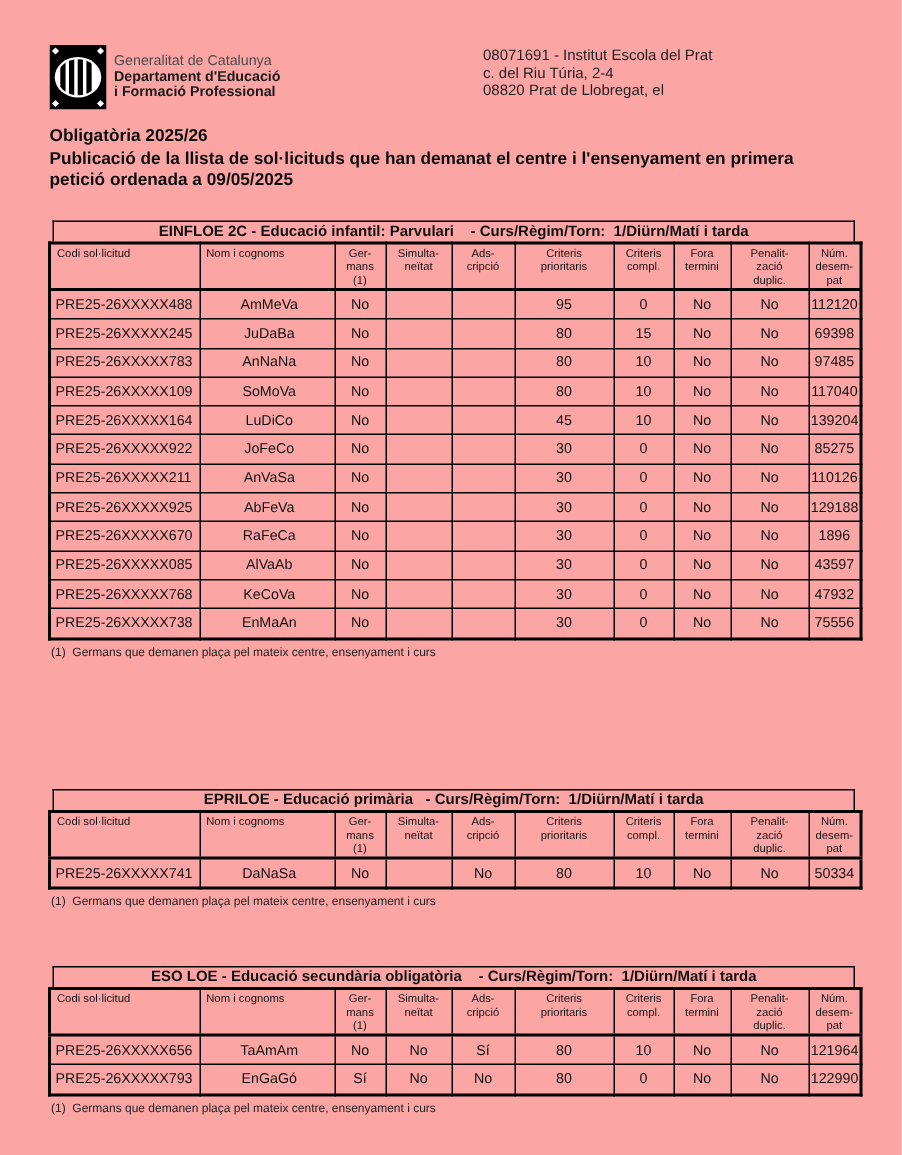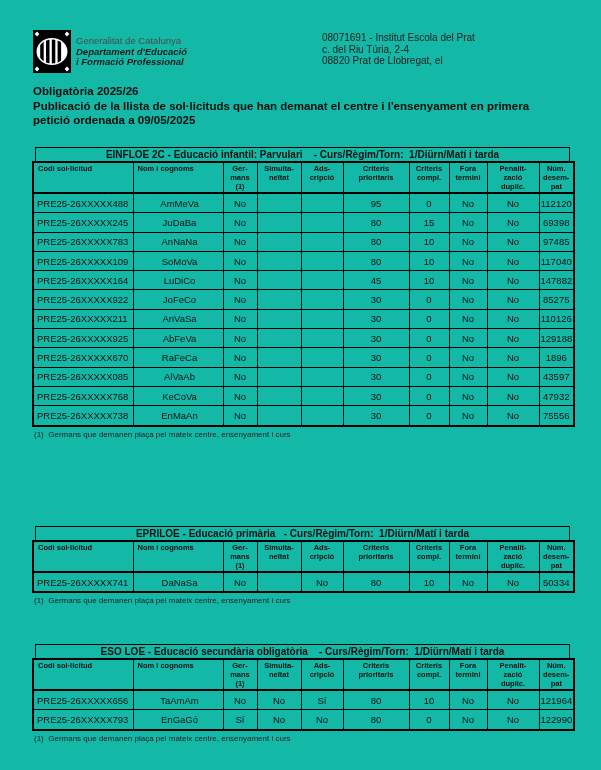--- a/index.html
+++ b/index.html
@@ -1,29 +1,29 @@
 <!DOCTYPE html>
 <html><head>
 <meta charset="utf-8">
 <style>
   html,body{margin:0;padding:0;background:#e8e8e8;}
   .page{
     position:relative;
     width:601px;height:770px;
-    background:#14b8a6;
+    background:#fca5a5;
     font-family:"Liberation Sans","DejaVu Sans",sans-serif;
     color:#111;
     overflow:hidden;
   }
   
   .doc-header{position:absolute;left:0;top:0;width:601px;height:80px;}
   .logo{position:absolute;left:33px;top:30px;width:38px;height:43px;}
   .org{position:absolute;left:76px;top:36px;font-size:9.5px;line-height:10.5px;}
   .org-l1{color:#4a4a4a;font-weight:normal;}
-  .org-l2,.org-l3{color:#1a1a1a;font-weight:bold;font-style:italic;}
+  .org-l2,.org-l3{color:#1a1a1a;font-weight:bold;}
   .center-info{position:absolute;left:322px;top:32px;font-size:10px;line-height:11.5px;color:#222;}
   
   .doc-title{position:absolute;left:33px;top:84px;width:550px;font-size:11.5px;font-weight:bold;line-height:14.5px;color:#0d0d0d;}
   
   #tables{position:absolute;left:32px;top:0;width:541px;}
   .tbl-wrap{position:absolute;left:0;width:454px;}
   .tbl-wrap:nth-of-type(1){top:147px;}
   .tbl-wrap:nth-of-type(2){top:526px;}
   .tbl-wrap:nth-of-type(3){top:644px;}
   .tbl-title{
@@ -33,21 +33,21 @@
     line-height:13px;height:13px;
     white-space:pre;overflow:hidden;
   }
   table.tbl{
     width:541px;border-collapse:collapse;table-layout:fixed;
     border:2px solid #000;
   }
   table.tbl th,table.tbl td{border:1px solid #000;overflow:hidden;}
   table.tbl thead th{
     height:27px;vertical-align:top;
-    font-size:7.5px;font-weight:bold;line-height:8.8px;
+    font-size:7.5px;font-weight:normal;line-height:8.8px;
     padding:2px 1px 0 1px;text-align:center;
     border-bottom:2px solid #000;
   }
   table.tbl thead th:nth-child(1),
   table.tbl thead th:nth-child(2){text-align:left;padding-left:4px;}
   table.tbl tbody td{
     height:18.3px;font-size:9.5px;text-align:center;
     padding:0 1px;white-space:nowrap;
   }
   table.tbl tbody td:nth-child(1){text-align:left;padding-left:3px;}
@@ -210,21 +210,21 @@
             <tr>
               <td>PRE25-26XXXXX164</td>
               <td>LuDiCo</td>
               <td>No</td>
               <td></td>
               <td></td>
               <td>45</td>
               <td>10</td>
               <td>No</td>
               <td>No</td>
-              <td>147882</td>
+              <td>139204</td>
             </tr>
             <tr>
               <td>PRE25-26XXXXX922</td>
               <td>JoFeCo</td>
               <td>No</td>
               <td></td>
               <td></td>
               <td>30</td>
               <td>0</td>
               <td>No</td>

